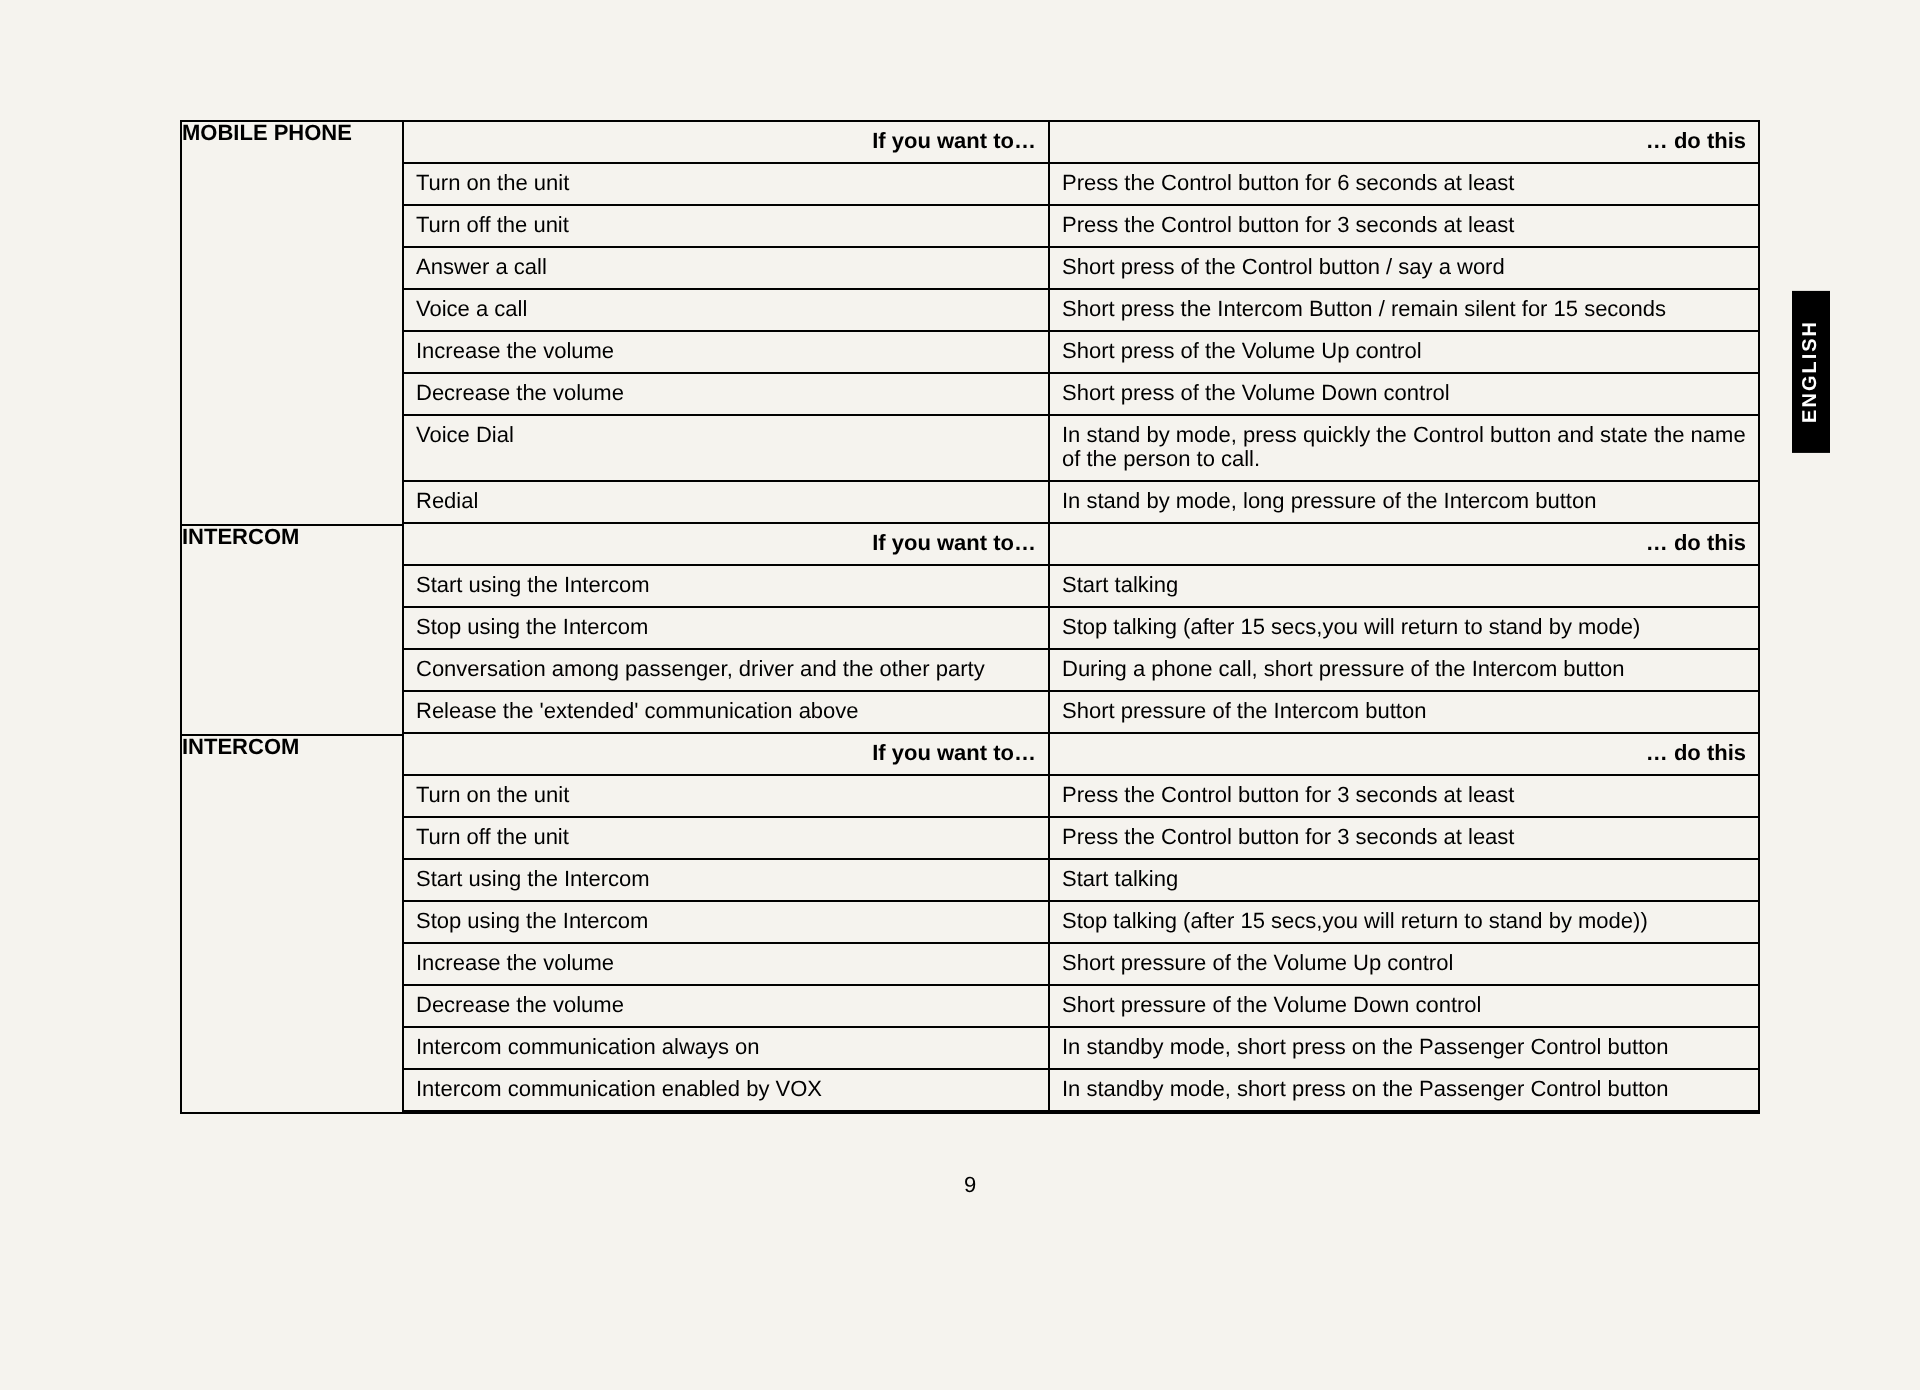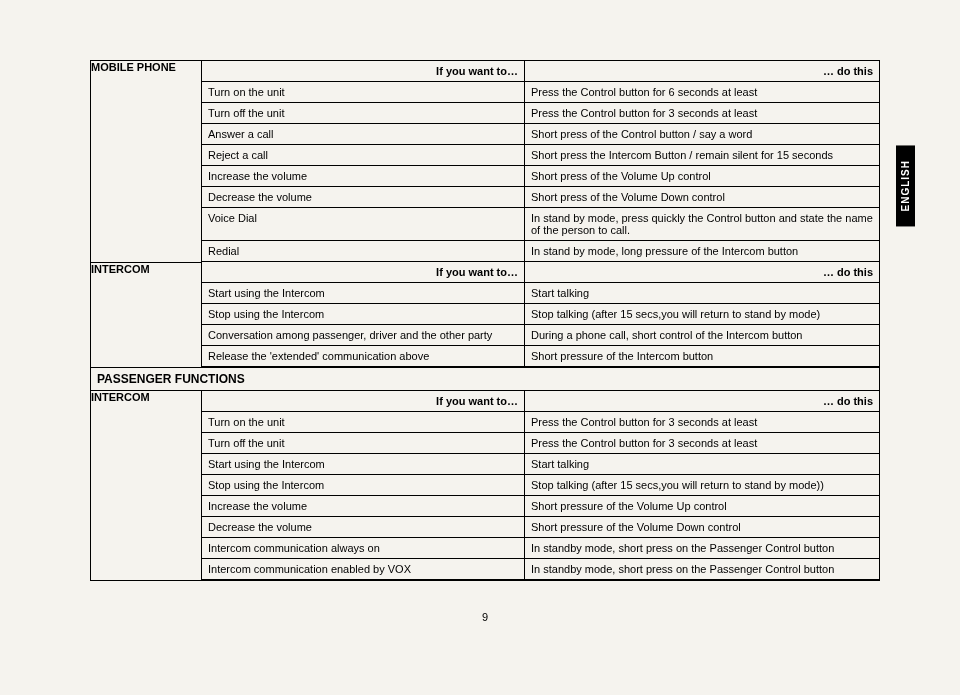--- a/index.html
+++ b/index.html
@@ -110,21 +110,21 @@
                 </tr>
         <tr>
                   <td>Turn off the unit</td>
                   <td>Press the Control button for 3 seconds at least</td>
                 </tr>
         <tr>
                   <td>Answer a call</td>
                   <td>Short press of the Control button / say a word</td>
                 </tr>
         <tr>
-                  <td>Reject a call</td>
+                  <td>Voice a call</td>
                   <td>Short press the Intercom Button / remain silent for 15 seconds</td>
                 </tr>
         <tr>
                   <td>Increase the volume</td>
                   <td>Short press of the Volume Up control</td>
                 </tr>
         <tr>
                   <td>Decrease the volume</td>
                   <td>Short press of the Volume Down control</td>
                 </tr>
@@ -152,32 +152,29 @@
         <tr>
                   <td>Start using the Intercom</td>
                   <td>Start talking</td>
                 </tr>
         <tr>
                   <td>Stop using the Intercom</td>
                   <td>Stop talking (after 15 secs,you will return to stand by mode)</td>
                 </tr>
         <tr>
                   <td>Conversation among passenger, driver and the other party</td>
-                  <td>During a phone call, short control of the Intercom button</td>
+                  <td>During a phone call, short pressure of the Intercom button</td>
                 </tr>
         <tr>
                   <td>Release the 'extended' communication above</td>
                   <td>Short pressure of the Intercom button</td>
                 </tr>
       </tbody>
             </table>
     </td>
-  </tr>
-  <tr>
-    <td class="pad section-title" colspan="2" style="border-top:1px solid #000">PASSENGER FUNCTIONS</td>
   </tr>
   <tr>
     <td class="cat-col">INTERCOM</td>
     <td>
       <table class="inner-table">
         <tbody>
                 <tr class="header-row">
           <td>If you want to…</td>
           <td>… do this</td>
         </tr>

